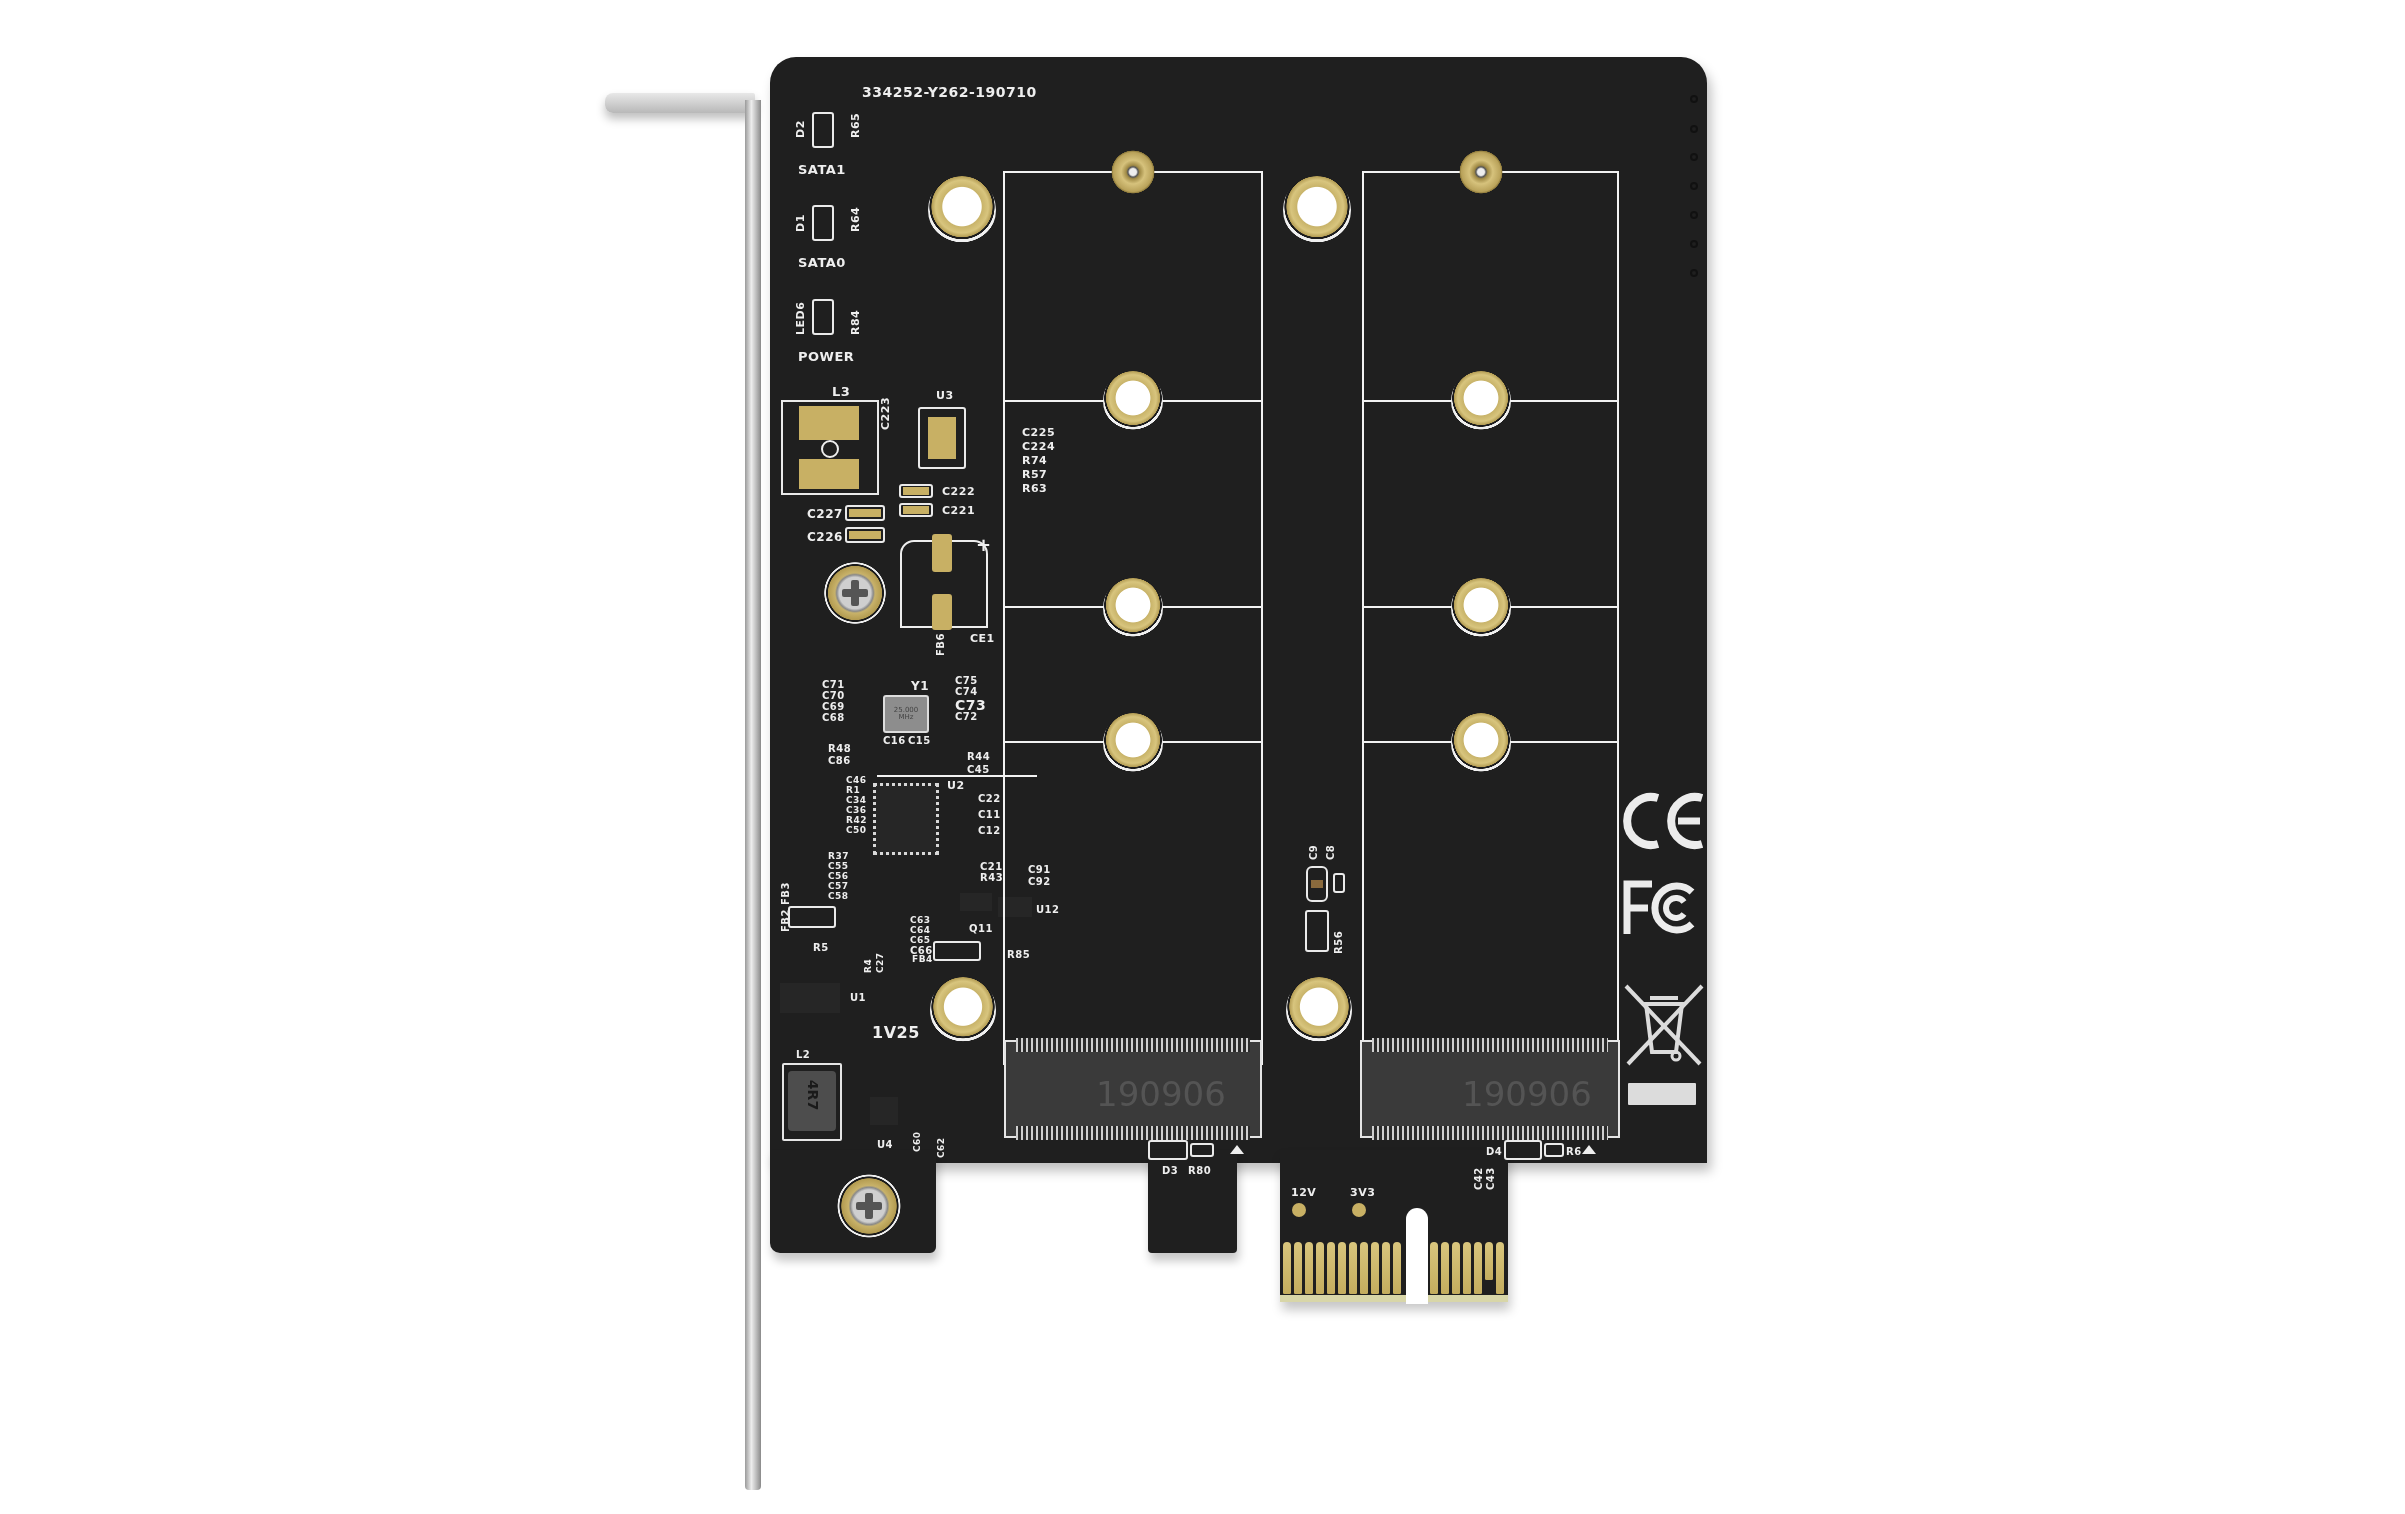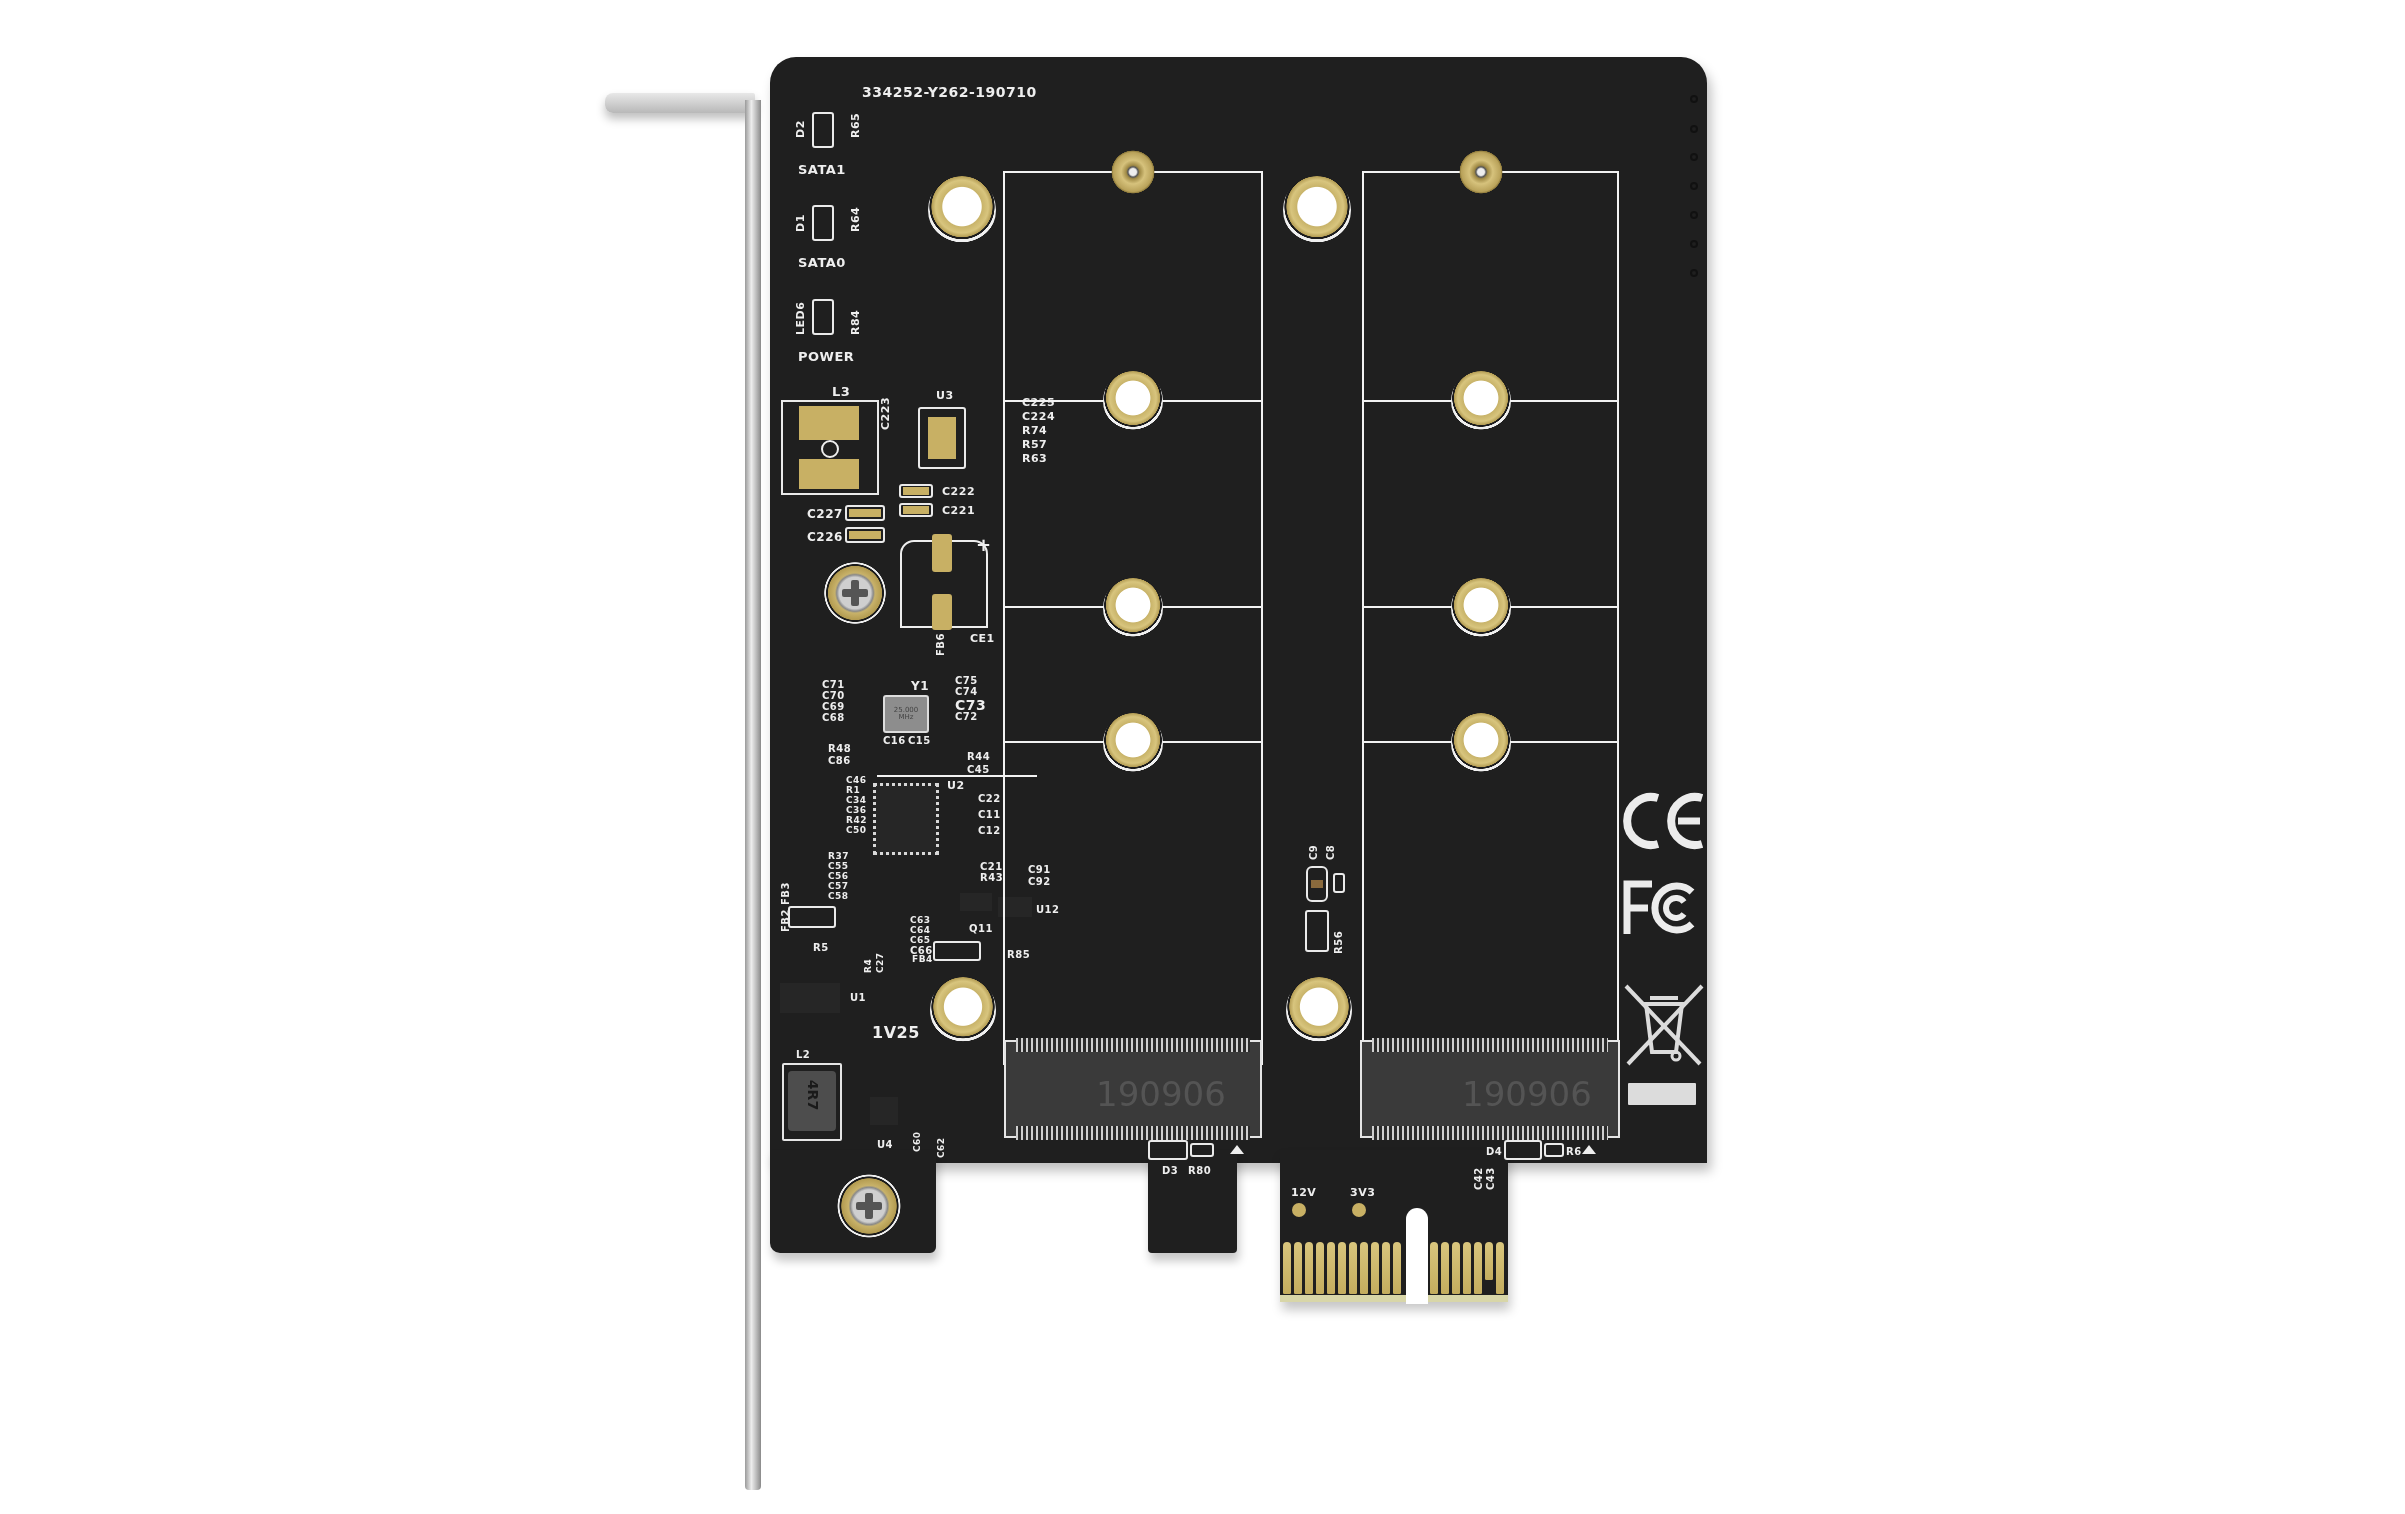--- a/index.html
+++ b/index.html
@@ -60,21 +60,21 @@
 <div class="comp" style="left:781px;top:400px;width:98px;height:95px;border-radius:0;">
   <div class="pad" style="left:16px;top:4px;width:60px;height:34px;"></div>
   <div class="pad" style="left:16px;top:57px;width:60px;height:30px;"></div>
   <div class="abs" style="left:38px;top:38px;width:14px;height:14px;border:2px solid #eee;border-radius:50%;"></div>
 </div>
 <div class="silk v" style="left:880px;top:430px;font-size:11px;">C223</div>
 <div class="silk" style="left:936px;top:390px;font-size:11px;">U3</div>
 <div class="comp" style="left:918px;top:407px;width:48px;height:62px;">
   <div class="pad" style="left:8px;top:8px;width:28px;height:42px;"></div>
 </div>
-<div class="abs" style="left:1022px;top:397px;">
+<div class="abs" style="left:1022px;top:427px;">
   <div class="silk" style="position:relative;font-size:11px;margin-bottom:3px;">C225</div>
   <div class="silk" style="position:relative;font-size:11px;margin-bottom:3px;">C224</div>
   <div class="silk" style="position:relative;font-size:11px;margin-bottom:3px;">R74</div>
   <div class="silk" style="position:relative;font-size:11px;margin-bottom:3px;">R57</div>
   <div class="silk" style="position:relative;font-size:11px;">R63</div>
 </div>
 <div class="comp" style="left:899px;top:484px;width:34px;height:14px;">
     <div class="pad" style="left:2px;top:1px;width:26px;height:8px;"></div>
   </div>
 <div class="comp" style="left:899px;top:503px;width:34px;height:14px;">

